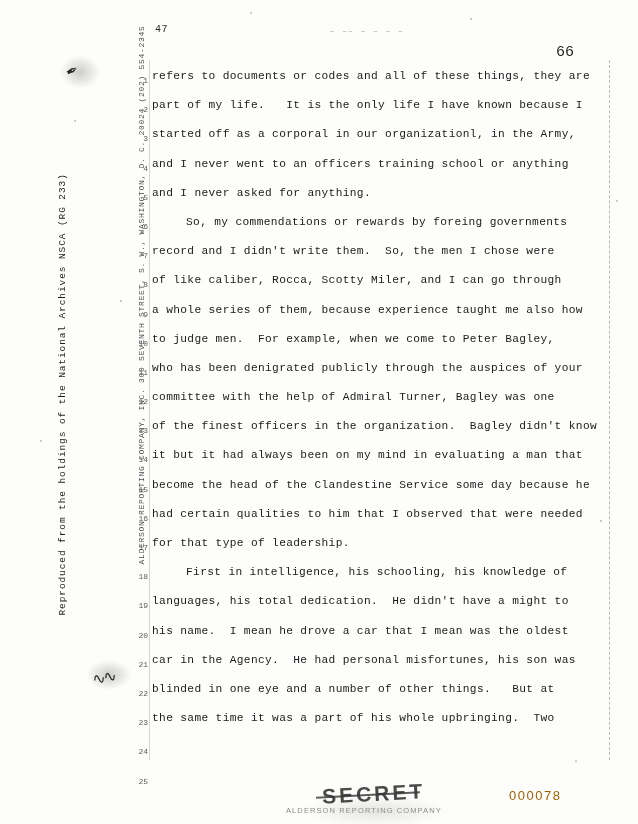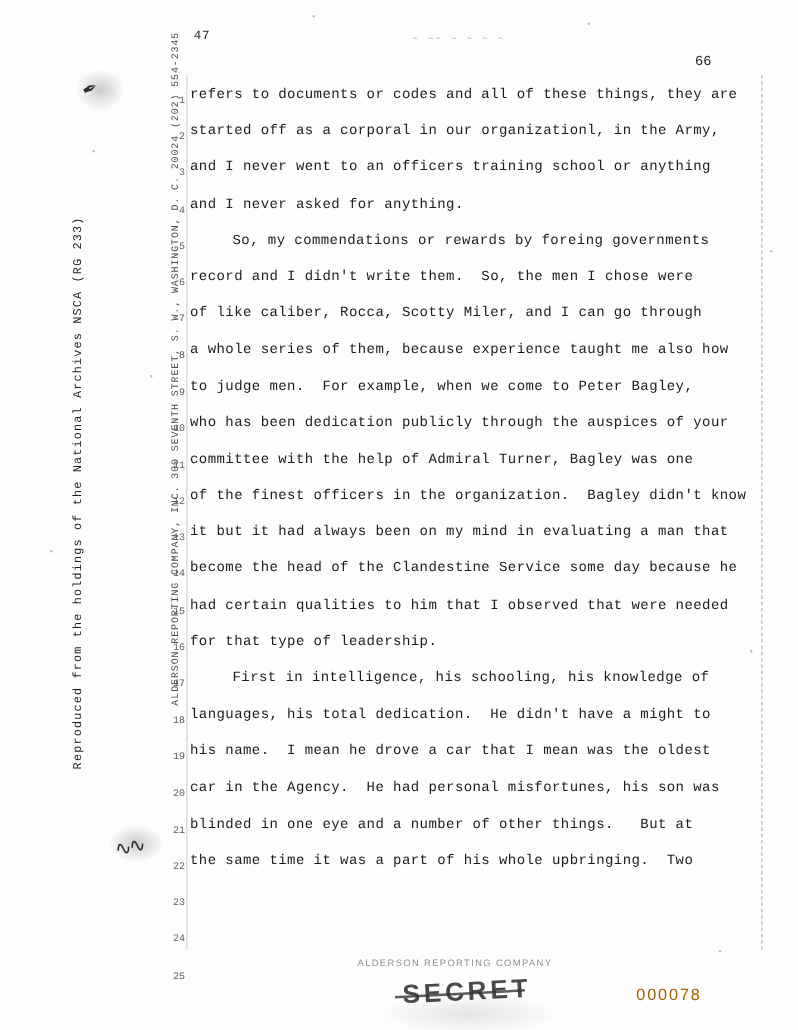--- a/index.html
+++ b/index.html
@@ -44,21 +44,21 @@
     top: 28px;
     font-size: 7px;
     color: #9b9b9b;
     letter-spacing: 2px;
     filter: blur(.4px);
   }
   .hdr-right {
     position: absolute;
     left: 556px;
     top: 44px;
-    font-size: 11px;
+    font-size: 15px;
     color: #1f1f1f;
   }
 
   
   .archive-stamp {
     position: absolute;
     left: -148px;
     top: 400px;
     width: 420px;
     transform: rotate(-90deg);
@@ -155,21 +155,21 @@
     top: 794px;
     width: 104px;
     height: 2px;
     background: #333;
     transform: rotate(-3deg);
     opacity: .8;
   }
   .reporting {
     position: absolute;
     left: 286px;
-    top: 766px;
+    top: 806px;
     font-family: "Liberation Sans", sans-serif;
     font-size: 7.5px;
     letter-spacing: 1.1px;
     color: #8e8e8e;
   }
   .bates {
     position: absolute;
     left: 509px;
     top: 788px;
     font-family: Liberation Sans, sans-serif;
@@ -256,29 +256,30 @@
       <div class="ln">20</div>
       <div class="ln">21</div>
       <div class="ln">22</div>
       <div class="ln">23</div>
       <div class="ln">24</div>
       <div class="ln">25</div>
     </div>
 
   <div class="body-text" id="body-text">
       <div class="tline">refers to documents or codes and all of these things, they are</div>
+      <div class="tline">part of my life.   It is the only life I have known because I</div>
       <div class="tline">started off as a corporal in our organizationl, in the Army,</div>
       <div class="tline">and I never went to an officers training school or anything</div>
       <div class="tline">and I never asked for anything.</div>
       <div class="tline indent">So, my commendations or rewards by foreing governments</div>
       <div class="tline">record and I didn't write them.  So, the men I chose were</div>
       <div class="tline">of like caliber, Rocca, Scotty Miler, and I can go through</div>
       <div class="tline">a whole series of them, because experience taught me also how</div>
       <div class="tline">to judge men.  For example, when we come to Peter Bagley,</div>
-      <div class="tline">who has been dedication publicly through the auspices of your</div>
+      <div class="tline">who has been denigrated publicly through the auspices of your</div>
       <div class="tline">committee with the help of Admiral Turner, Bagley was one</div>
       <div class="tline">of the finest officers in the organization.  Bagley didn't know</div>
       <div class="tline">it but it had always been on my mind in evaluating a man that</div>
       <div class="tline">become the head of the Clandestine Service some day because he</div>
       <div class="tline">had certain qualities to him that I observed that were needed</div>
       <div class="tline">for that type of leadership.</div>
       <div class="tline indent">First in intelligence, his schooling, his knowledge of</div>
       <div class="tline">languages, his total dedication.  He didn't have a might to</div>
       <div class="tline">his name.  I mean he drove a car that I mean was the oldest</div>
       <div class="tline">car in the Agency.  He had personal misfortunes, his son was</div>

